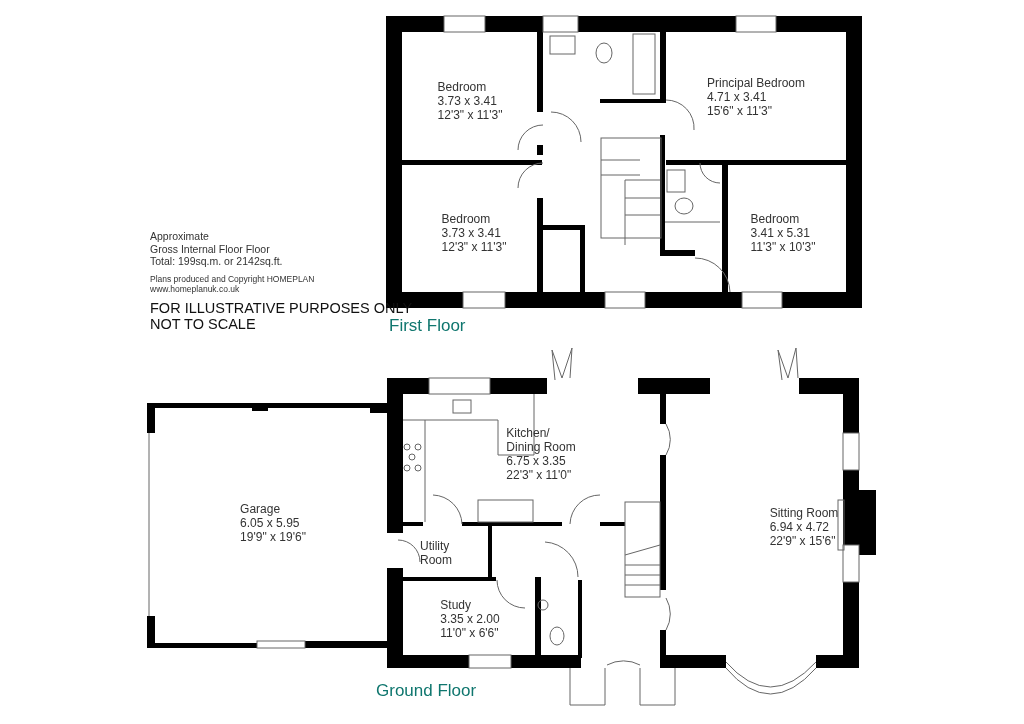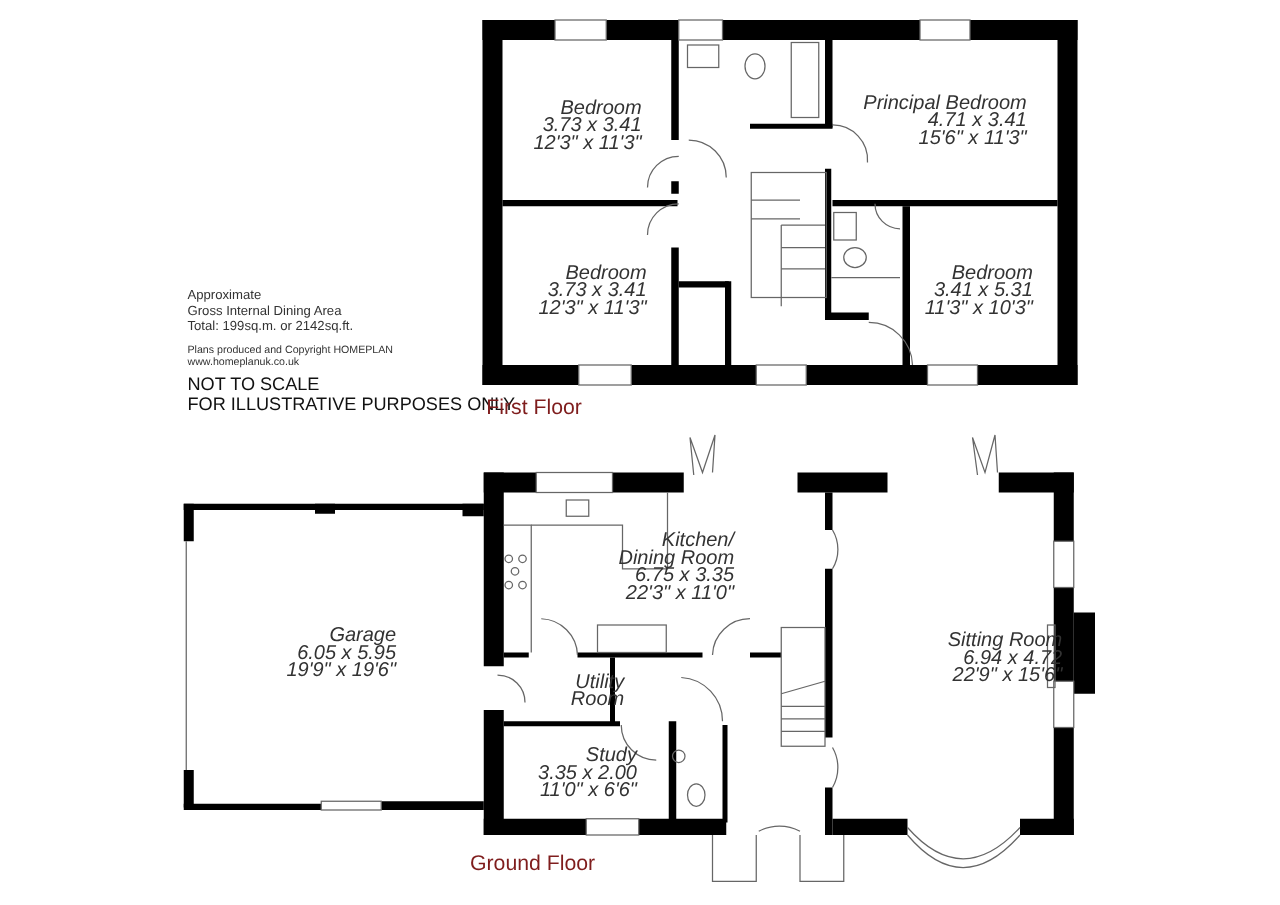--- a/index.html
+++ b/index.html
@@ -1,25 +1,25 @@
 <!DOCTYPE html>
 <html><head>
 <meta charset="utf-8">
 <style>
   html, body { margin:0; padding:0; background:#ffffff; }
   body { width:1024px; height:724px; position:relative; overflow:hidden;
          font-family:"Liberation Sans", sans-serif; color:#333; }
   svg.plan { position:absolute; left:0; top:0; width:1024px; height:724px; }
-  .lbl { position:absolute; text-align:right; font-size:16px; line-height:14px; color:#333;
-         transform:translateX(-50%); white-space:nowrap;font-style:italic; }
+  .lbl { position:absolute; text-align:left; font-size:12px; line-height:14px; color:#333;
+         transform:translateX(-50%); white-space:nowrap; }
   .lbl span { display:block; }
   .info { position:absolute; left:150px; top:230px; font-size:10.5px; line-height:12.5px; color:#333; }
   .info .small { font-size:8.5px; line-height:10.5px; margin-top:6px; }
   .info .big { font-size:14.5px; line-height:16px; margin-top:5px; color:#111; }
-  .floor-title { position:absolute; font-size:17px; color:#7f1d1d; }
+  .floor-title { position:absolute; font-size:17px; color:#0f766e; }
 </style>
 </head>
 <body>
 
 <svg class="plan" viewBox="0 0 1024 724">
   <g fill="#000">
 
     <rect x="386" y="16" width="16" height="292"></rect>
     <rect x="386" y="16" width="58" height="16"></rect>
     <rect x="485" y="16" width="58" height="16"></rect>
@@ -156,29 +156,29 @@
     <polyline points="570,668 570,705 605,705 605,668"></polyline>
     <polyline points="640,668 640,705 675,705 675,668"></polyline>
 
     <path d="M726 668 Q770 720 816 668"></path>
     <path d="M726 662 Q770 712 816 662"></path>
   </g>
 </svg>
 
 <div class="info">
   <div>Approximate</div>
-  <div>Gross Internal Dining Area</div>
+  <div>Gross Internal Floor Floor</div>
   <div>Total: 199sq.m. or 2142sq.ft.</div>
   <div class="small">
     <div>Plans produced and Copyright HOMEPLAN</div>
     <div>www.homeplanuk.co.uk</div>
   </div>
   <div class="big">
+    <div>FOR ILLUSTRATIVE PURPOSES ONLY</div>
     <div>NOT TO SCALE</div>
-    <div>FOR ILLUSTRATIVE PURPOSES ONLY</div>
   </div>
 </div>
 
 <div class="floor-title" style="left:389px; top:316px;">First Floor</div>
 <div class="floor-title" style="left:376px; top:681px;">Ground Floor</div>
 
 <div class="lbl" style="left:470px; top:80px;">
   <span>Bedroom</span>
     <span>3.73 x 3.41</span>
     <span>12'3" x 11'3"</span>
@@ -203,21 +203,21 @@
   <span>Kitchen/</span>
     <span>Dining Room</span>
     <span>6.75 x 3.35</span>
     <span>22'3" x 11'0"</span>
 </div>
 <div class="lbl" style="left:273px; top:502px;">
   <span>Garage</span>
     <span>6.05 x 5.95</span>
     <span>19'9" x 19'6"</span>
 </div>
-<div class="lbl" style="left:436px; top:539px;margin-left:42px;">
+<div class="lbl" style="left:436px; top:539px;">
   <span>Utility</span>
     <span>Room</span>
 </div>
 <div class="lbl" style="left:470px; top:598px;">
   <span>Study</span>
     <span>3.35 x 2.00</span>
     <span>11'0" x 6'6"</span>
 </div>
 <div class="lbl" style="left:804px; top:506px;">
   <span>Sitting Room</span>

